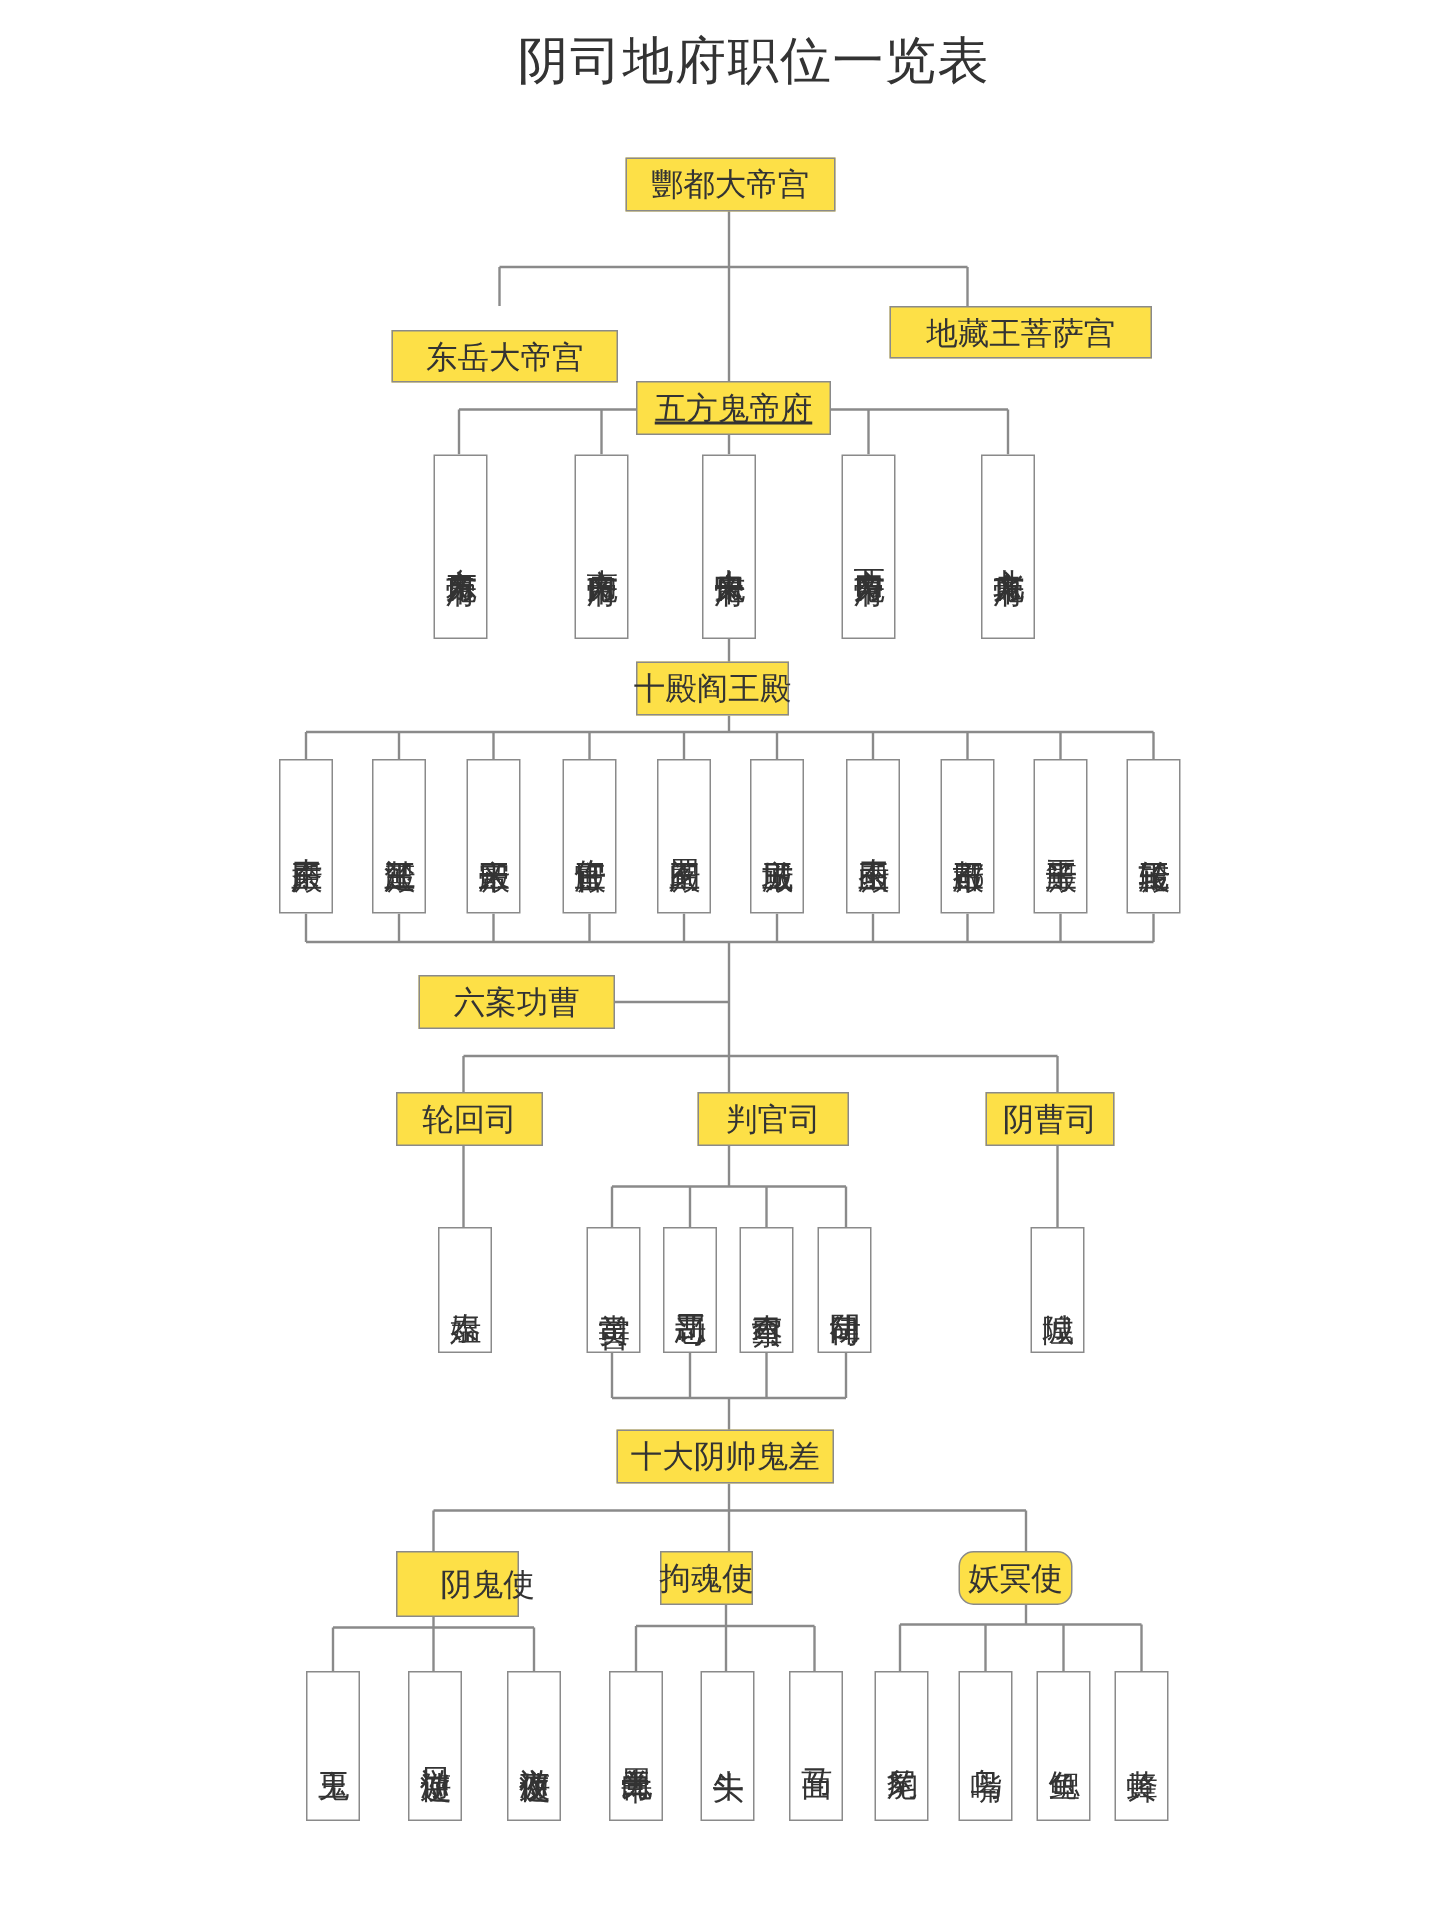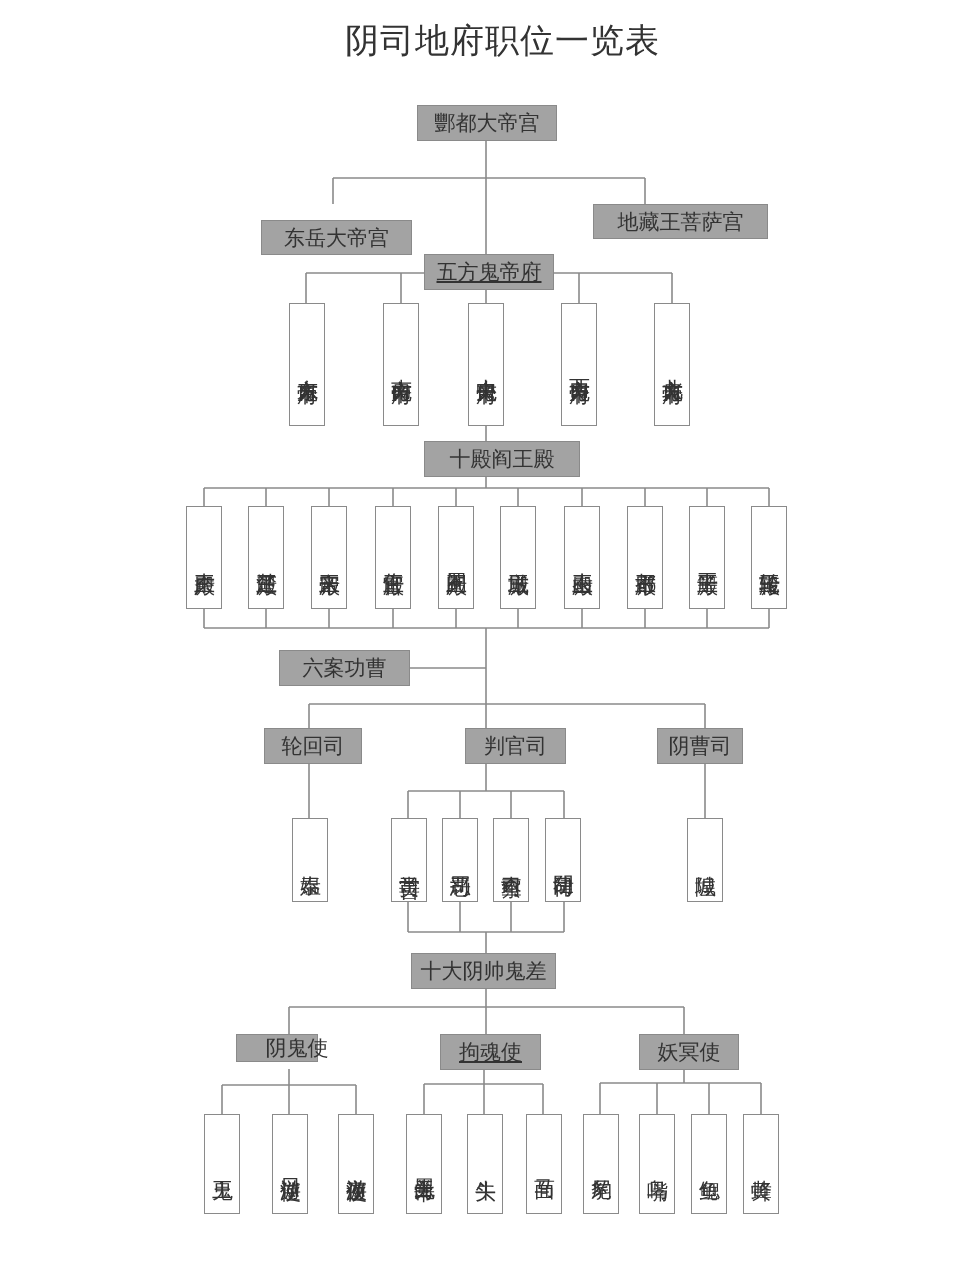--- a/index.html
+++ b/index.html
@@ -3,21 +3,21 @@
   <meta charset="utf-8">
   <style>
     html, body { margin: 0; padding: 0; background: #ffffff; }
     body { width: 959px; height: 1280px; position: relative; overflow: hidden;
            font-family: "DejaVu Sans", "Liberation Sans", sans-serif; color: #333333; }
     .title { position: absolute; left: 0; top: 18px; width: 1005px; text-align: center;
              font-size: 34px; color: #333333; letter-spacing: 1px; }
     svg.lines { position: absolute; left: 0; top: 0; width: 959px; height: 1280px; }
     .box { position: absolute; box-sizing: border-box; border: 1.5px solid #8a8a8a;
            display: flex; align-items: center; justify-content: center; color: #333333; }
-    .box.h { background: #a3a3a3; font-size: 21px; white-space: nowrap; }
+    .box.h { background: #fde047; font-size: 21px; white-space: nowrap; }
     .box.v { background: #ffffff; font-size: 21px; writing-mode: vertical-rl;
              text-orientation: upright; line-height: 1; letter-spacing: 1px; }
   </style>
 </head>
 <body>
 
 <div class="title">阴司地府职位一览表</div>
 
 <svg class="lines" viewBox="0 0 959 1280">
   <g stroke="#8a8a8a" stroke-width="1.6" fill="none">
@@ -111,21 +111,21 @@
 <div class="box h" style="left:261px;top:220px;width:151px;height:35px;">东岳大帝宫</div>
 <div class="box h" style="left:557px;top:204px;width:175px;height:35px;margin-left:36px;">地藏王菩萨宫</div>
 
 <div class="box h" style="left:424px;top:254px;width:130px;height:36px;text-decoration:underline;">五方鬼帝府</div>
 <div class="box v" style="left:289px;top:303px;width:36px;height:123px;">东方鬼帝府</div>
 <div class="box v" style="left:383px;top:303px;width:36px;height:123px;">南方鬼帝府</div>
 <div class="box v" style="left:468px;top:303px;width:36px;height:123px;">中央鬼帝府</div>
 <div class="box v" style="left:561px;top:303px;width:36px;height:123px;">西方鬼帝府</div>
 <div class="box v" style="left:654px;top:303px;width:36px;height:123px;">北方鬼帝府</div>
 
-<div class="box h" style="left:424px;top:441px;width:156px;height:36px;">十殿阎王殿</div>
+<div class="box h" style="left:424px;top:441px;width:102px;height:36px;">十殿阎王殿</div>
 <div class="box v" style="left:186px;top:506px;width:36px;height:103px;">秦广王殿</div>
 <div class="box v" style="left:248px;top:506px;width:36px;height:103px;">楚江王殿</div>
 <div class="box v" style="left:311px;top:506px;width:36px;height:103px;">宋帝王殿</div>
 <div class="box v" style="left:375px;top:506px;width:36px;height:103px;">仵官王殿</div>
 <div class="box v" style="left:438px;top:506px;width:36px;height:103px;">阎罗王殿</div>
 <div class="box v" style="left:500px;top:506px;width:36px;height:103px;">卞城王殿</div>
 <div class="box v" style="left:564px;top:506px;width:36px;height:103px;">泰山王殿</div>
 <div class="box v" style="left:627px;top:506px;width:36px;height:103px;">都市王殿</div>
 <div class="box v" style="left:689px;top:506px;width:36px;height:103px;">平等王殿</div>
 <div class="box v" style="left:751px;top:506px;width:36px;height:103px;">转轮王殿</div>
@@ -136,23 +136,23 @@
 <div class="box h" style="left:657px;top:728px;width:86px;height:36px;">阴曹司</div>
 
 <div class="box v" style="left:292px;top:818px;width:36px;height:84px;">泰媪</div>
 <div class="box v" style="left:391px;top:818px;width:36px;height:84px;">赏善司</div>
 <div class="box v" style="left:442px;top:818px;width:36px;height:84px;">罚恶司</div>
 <div class="box v" style="left:493px;top:818px;width:36px;height:84px;">查察司</div>
 <div class="box v" style="left:545px;top:818px;width:36px;height:84px;">阴律司</div>
 <div class="box v" style="left:687px;top:818px;width:36px;height:84px;">城隍</div>
 
 <div class="box h" style="left:411px;top:953px;width:145px;height:36px;">十大阴帅鬼差</div>
-<div class="box h" style="left:236px;top:1034px;width:82px;height:28px;padding-left:40px;">阴鬼使</div>
-<div class="box h" style="left:440px;top:1034px;width:101px;height:36px;text-decoration:underline;">拘魂使</div>
-<div class="box h" style="left:639px;top:1034px;width:100px;height:36px;">妖冥使</div>
+<div class="box h" style="left:264px;top:1034px;width:82px;height:44px;padding-left:40px;">阴鬼使</div>
+<div class="box h" style="left:440px;top:1034px;width:62px;height:36px;">拘魂使</div>
+<div class="box h" style="left:639px;top:1034px;width:76px;height:36px;border-radius:10px;">妖冥使</div>
 
 <div class="box v" style="left:204px;top:1114px;width:36px;height:100px;">鬼王</div>
 <div class="box v" style="left:272px;top:1114px;width:36px;height:100px;">日游巡使</div>
 <div class="box v" style="left:338px;top:1114px;width:36px;height:100px;">夜游巡使</div>
 <div class="box v" style="left:406px;top:1114px;width:36px;height:100px;">黑白无常</div>
 <div class="box v" style="left:467px;top:1114px;width:36px;height:100px;">牛头</div>
 <div class="box v" style="left:526px;top:1114px;width:36px;height:100px;">马面</div>
 <div class="box v" style="left:583px;top:1114px;width:36px;height:100px;">豹尾</div>
 <div class="box v" style="left:639px;top:1114px;width:36px;height:100px;">鸟嘴</div>
 <div class="box v" style="left:691px;top:1114px;width:36px;height:100px;">鱼鳃</div>

